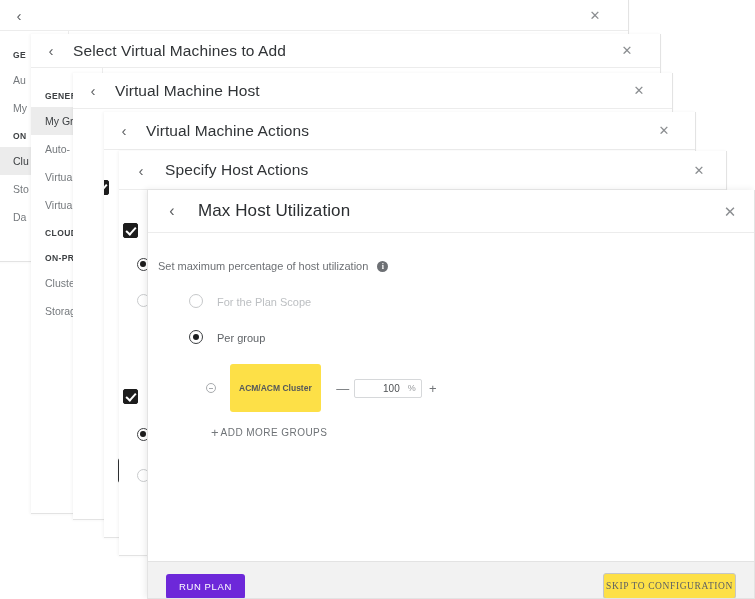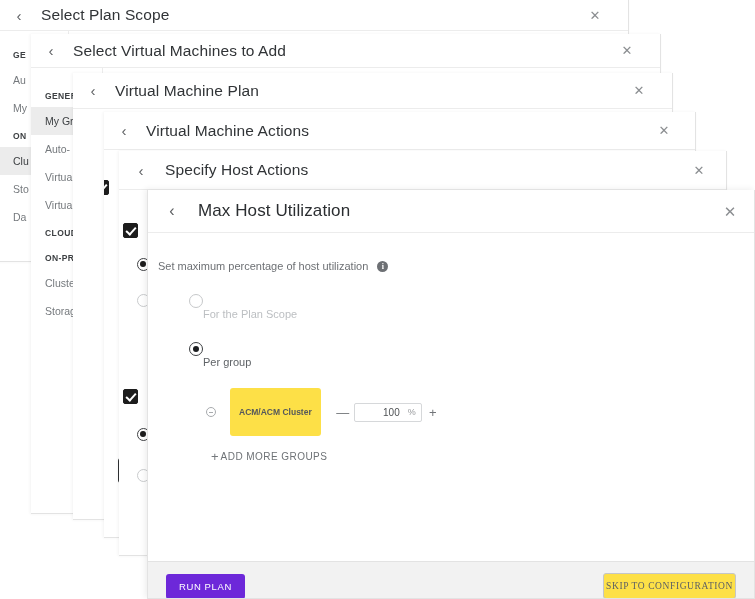--- a/index.html
+++ b/index.html
@@ -184,24 +184,23 @@
     background: #6d7074;
     color: #ffffff;
     font-size: 8px;
     font-weight: 700;
     font-family: "Liberation Serif", serif;
     margin-left: 9px;
     cursor: pointer;
   }
   .radio-row {
     display: flex;
-    align-items: flex-start;
+    align-items: flex-end;
     margin-top: 22px;
     padding-left: 35px;
-    flex-direction: column;
   }
   .radio {
     position: relative;
     width: 14px; height: 14px;
     border-radius: 50%;
     border: 1.6px solid #3b3e41;
     background: #fff;
     flex: 0 0 auto;
     cursor: pointer;
   }
@@ -347,21 +346,20 @@
   }
 </style>
 </head>
 <body>
 
 <div id="stage">
 
   <div class="panel" id="panel1" style="left:-1px; top:0; width:630px; height:262px; z-index:1;">
     <div class="panel-head">
       <span class="back-chevron">‹</span>
-      <span class="panel-title">Select Plan Scope</span>
       <span class="close-x" style="right:24px;">✕</span>
     </div>
     <div class="panel-body">
       <div class="navlist" style="width:70px;">
         <div class="nav-group">GE</div>
         <div class="nav-item">Au</div>
         <div class="nav-item">My</div>
         <div class="nav-group">ON</div>
         <div class="nav-item active">Clu</div>
         <div class="nav-item">Sto</div>
@@ -388,21 +386,21 @@
         <div class="nav-item">Cluste</div>
         <div class="nav-item">Storag</div>
       </div>
       <div class="btn-dark-ghost" style="left:51px; top:387px; width:30px;"></div>
     </div>
   </div>
 
   <div class="panel" id="panel3" style="left:73px; top:73px; width:600px; height:447px; z-index:3;">
     <div class="panel-head" style="height:36px;">
       <span class="back-chevron">‹</span>
-      <span class="panel-title">Virtual Machine Plan</span>
+      <span class="panel-title">Virtual Machine Host</span>
       <span class="close-x" style="right:24px;">✕</span>
     </div>
     <div class="panel-body">
       <div class="btn-dark-ghost" style="left:32px; top:347px; width:28px;"></div>
     </div>
   </div>
 
   <div class="panel" id="panel4" style="left:104px; top:112px; width:592px; height:426px; z-index:4;">
     <div class="panel-head" style="height:38px;">
       <span class="back-chevron">‹</span>

